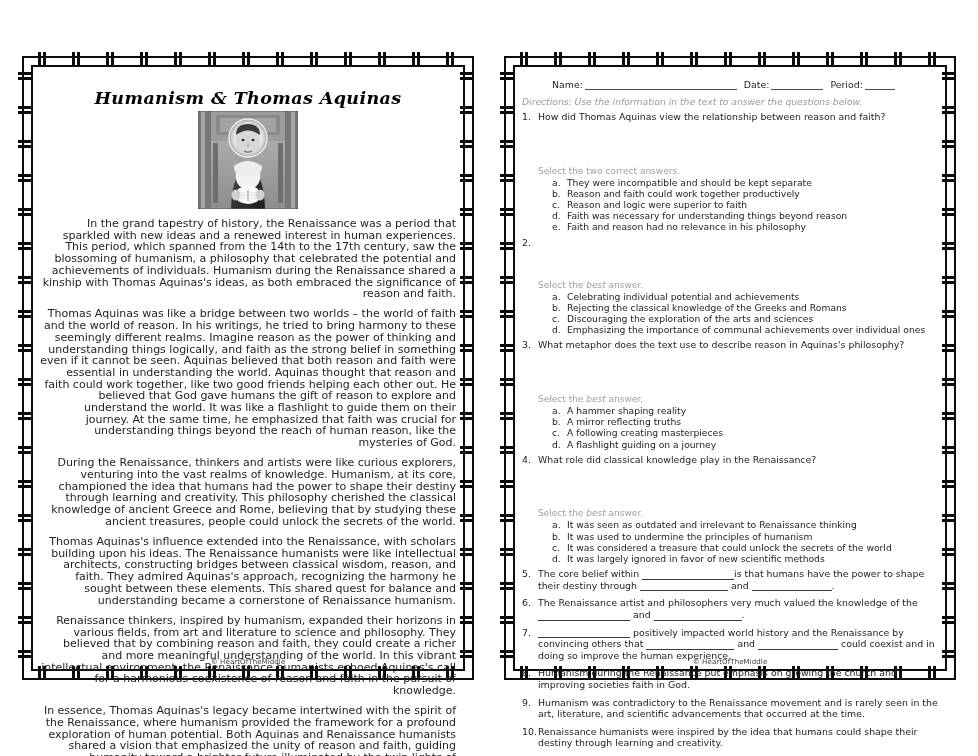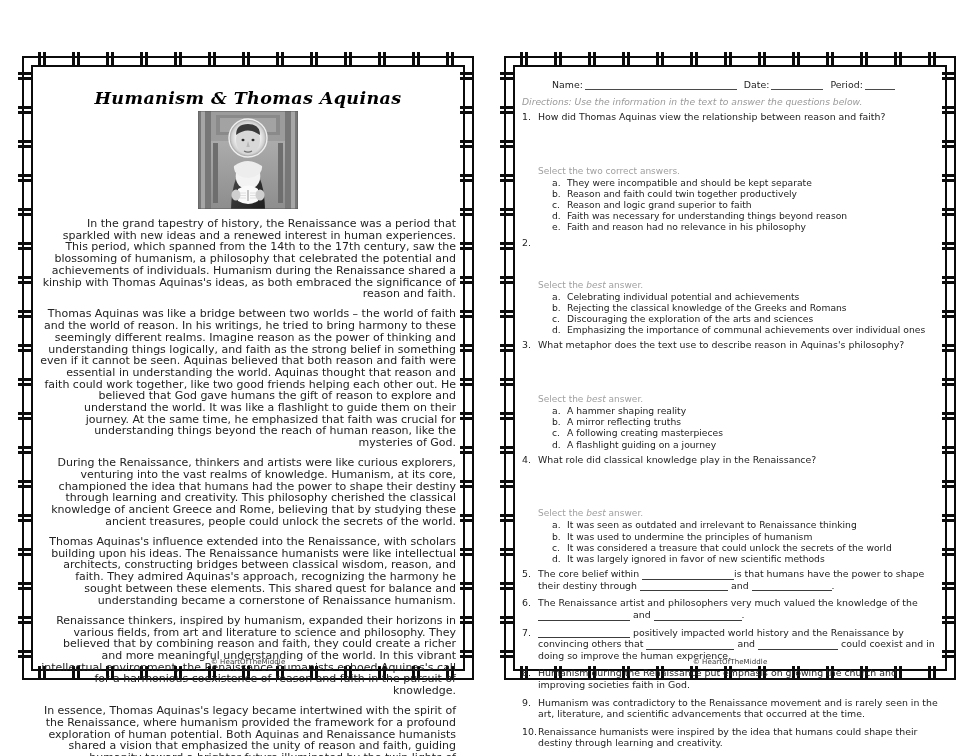--- a/index.html
+++ b/index.html
@@ -478,25 +478,25 @@
           <div class="qbody">
             <div class="stem">How did Thomas Aquinas view the relationship between reason and faith?</div>
             <div class="sel">Select the two correct answers.</div>
             <ul class="opts">
               <li>
                 <span class="ol">a.</span>
                 <span class="ot">They were incompatible and should be kept separate</span>
               </li>
               <li>
                 <span class="ol">b.</span>
-                <span class="ot">Reason and faith could twin together productively</span>
+                <span class="ot">Reason and faith could work together productively</span>
               </li>
               <li>
                 <span class="ol">c.</span>
-                <span class="ot">Reason and logic grand superior to faith</span>
+                <span class="ot">Reason and logic were superior to faith</span>
               </li>
               <li>
                 <span class="ol">d.</span>
                 <span class="ot">Faith was necessary for understanding things beyond reason</span>
               </li>
               <li>
                 <span class="ol">e.</span>
                 <span class="ot">Faith and reason had no relevance in his philosophy</span>
               </li>
             </ul>

